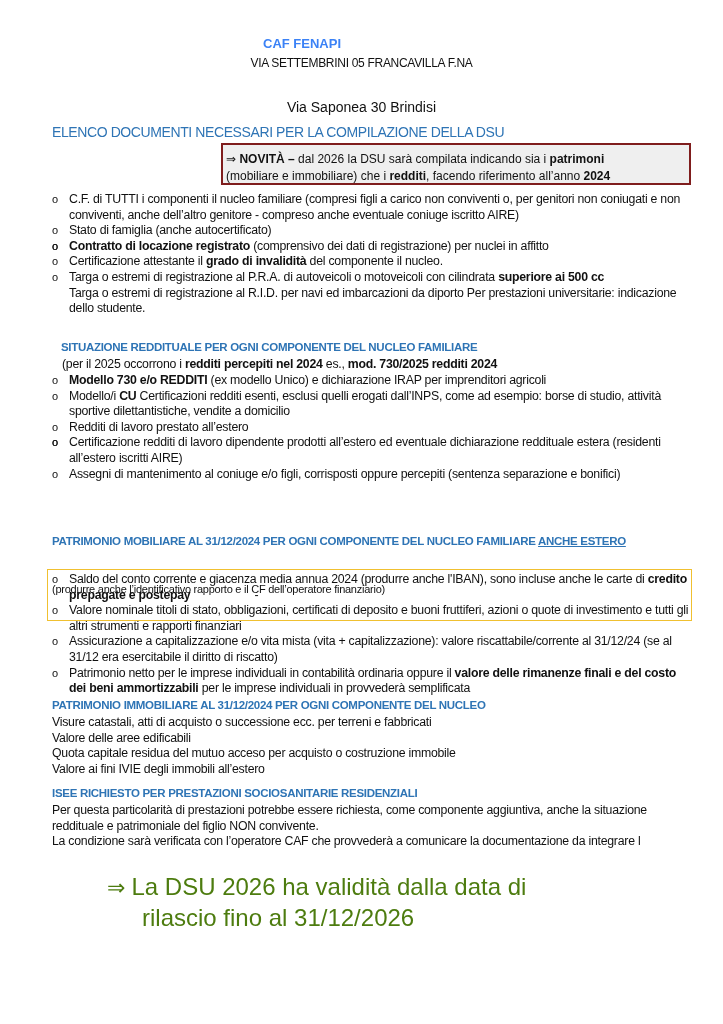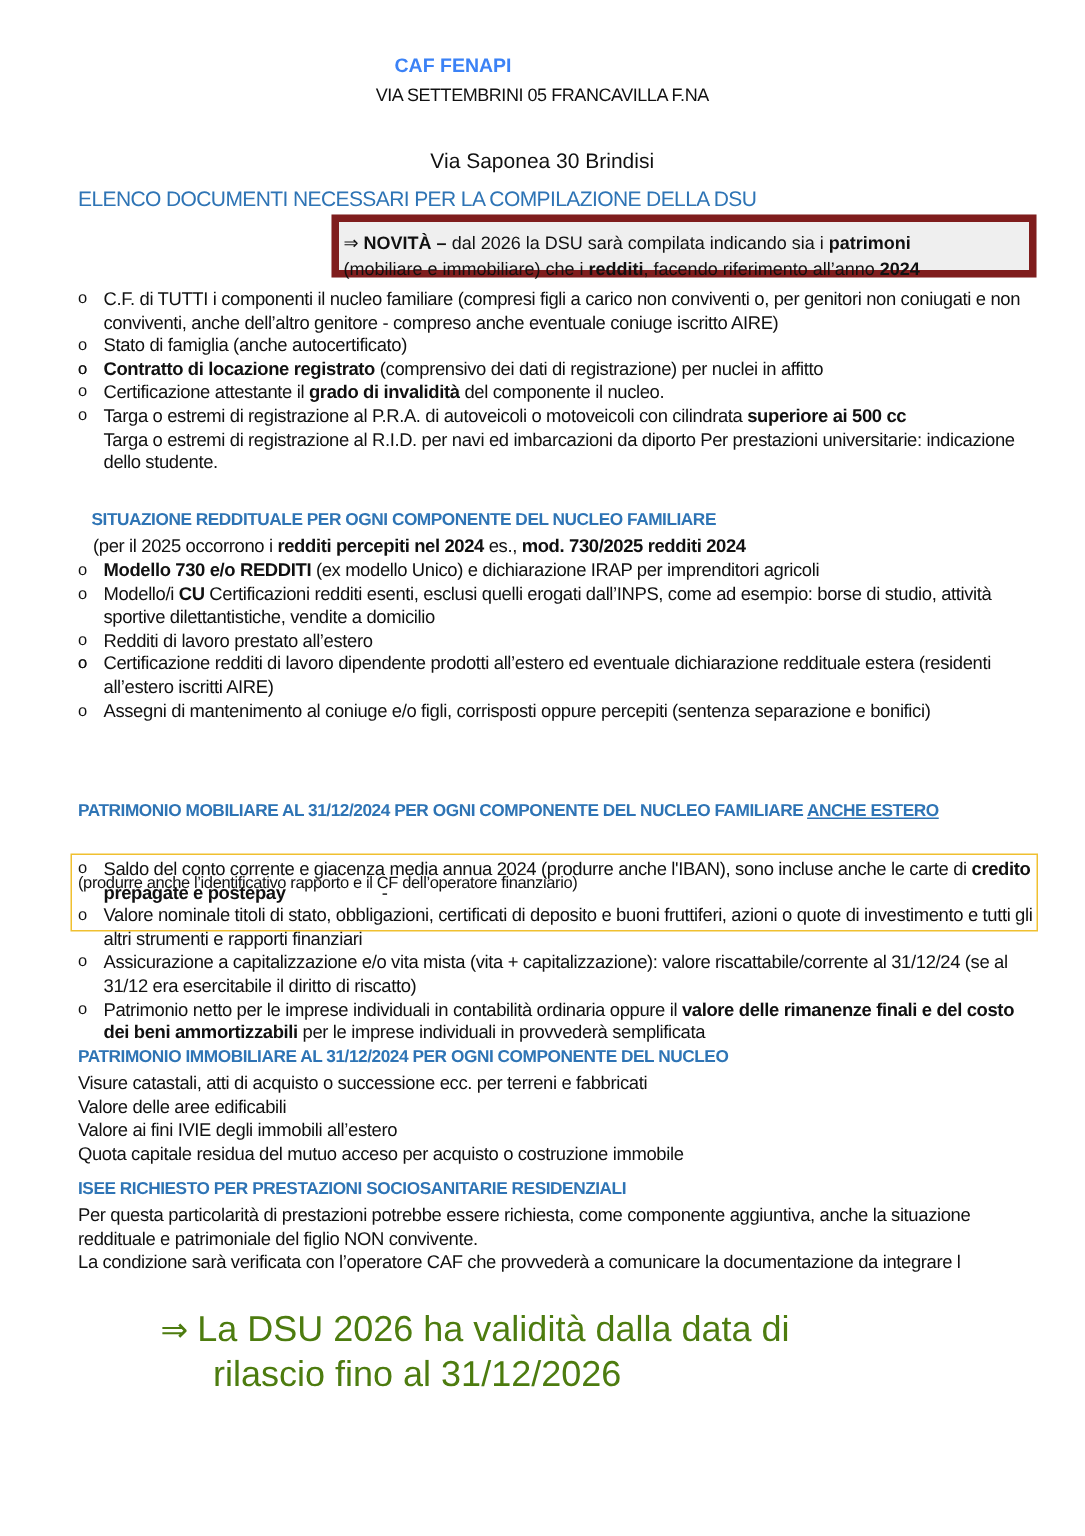--- a/index.html
+++ b/index.html
@@ -3,21 +3,21 @@
 <meta charset="utf-8">
 <style>
   html, body { margin:0; padding:0; background:#ffffff; }
   body { width:723px; height:1024px; position:relative; overflow:hidden;
          font-family:"Liberation Sans", sans-serif; color:#111; }
   .abs { position:absolute; }
   .hdr-title { top:36px; left:0; width:604px; text-align:center; font-weight:bold; font-size:13px; color:#3b82f6; }
   .hdr-addr1 { top:56px; left:0; width:723px; text-align:center; font-size:12px; letter-spacing:-0.3px; }
   .hdr-addr2 { top:72px; left:0; width:723px; text-align:center; font-size:14px;margin-top:27px; }
   .main-title { top:124px; left:52px; font-size:14px; color:#2e74b5; letter-spacing:-0.4px; }
-  .novita { top:143px; left:221px; width:470px; height:42px; background:#efefef; border:5px solid #7f1d1d;
+  .novita { top:143px; left:221px; width:470px; height:42px; background:#efefef; border:2px solid #7f1d1d;
             box-sizing:border-box; padding:6px 0 0 3px; font-size:12px; line-height:17px; color:#111; }
   .list { position:absolute; left:52px; width:640px; margin:0; padding:0; list-style:none; font-size:12.3px; line-height:15.6px; letter-spacing:-0.25px; }
   .list li { position:relative; padding-left:17px; }
   .list li .bul { position:absolute; left:0; top:0; font-size:11px; }
   .sec-title { position:absolute; font-weight:bold; font-size:11.5px; color:#2e74b5; letter-spacing:-0.3px; }
   .plain { position:absolute; left:52px; font-size:12.3px; line-height:15.6px; letter-spacing:-0.25px; width:640px; }
   .boxed { position:absolute; left:47px; top:569px; width:645px; height:52px; border:1px solid #f0c030; box-sizing:border-box; }
   .final { position:absolute; left:107px; top:872px; font-size:24px; line-height:30px; color:#4d7c0f; }
   .final .arrow { font-size:22px; margin-right:6px; }
   b { font-weight:bold; }
@@ -70,22 +70,22 @@
   <li><span class="bul">o</span><span>Saldo del conto corrente e giacenza media annua 2024 (produrre anche l'IBAN), sono incluse anche le carte di </span><b>credito prepagate e postepay</b><span style="margin-left:64px;">-</span></li>
   <li><span class="bul">o</span><span>Valore nominale titoli di stato, obbligazioni, certificati di deposito e buoni fruttiferi, azioni o quote di investimento e tutti gli altri strumenti e rapporti finanziari</span></li>
   <li><span class="bul">o</span><span>Assicurazione a capitalizzazione e/o vita mista (vita + capitalizzazione): valore riscattabile/corrente al 31/12/24 (se al 31/12 era esercitabile il diritto di riscatto)</span></li>
   <li><span class="bul">o</span><span>Patrimonio netto per le imprese individuali in contabilità ordinaria oppure il </span><b>valore delle rimanenze finali e del costo dei beni ammortizzabili</b><span> per le imprese individuali in provvederà semplificata</span></li>
 </ul>
 
 <div class="sec-title" style="top:699px; left:52px;">PATRIMONIO IMMOBILIARE AL 31/12/2024 PER OGNI COMPONENTE DEL NUCLEO</div>
 <div class="plain" style="top:715px;">
   <div>Visure catastali, atti di acquisto o successione ecc. per terreni e fabbricati</div>
   <div>Valore delle aree edificabili</div>
+  <div>Quota capitale residua del mutuo acceso per acquisto o costruzione immobile</div>
   <div>Valore ai fini IVIE degli immobili all’estero</div>
-  <div>Quota capitale residua del mutuo acceso per acquisto o costruzione immobile</div>
 </div>
 
 <div class="sec-title" style="top:787px; left:52px;">ISEE RICHIESTO PER PRESTAZIONI SOCIOSANITARIE RESIDENZIALI</div>
 <div class="plain" style="top:803px;">
   <div>Per questa particolarità di prestazioni potrebbe essere richiesta, come componente aggiuntiva, anche la situazione reddituale e patrimoniale del figlio NON convivente.</div>
   <div>La condizione sarà verificata con l’operatore CAF che provvederà a comunicare la documentazione da integrare l</div>
 </div>
 
 <div class="final">
   <div><span class="arrow">⇒</span><span>La DSU 2026 ha validità dalla data di</span></div>

